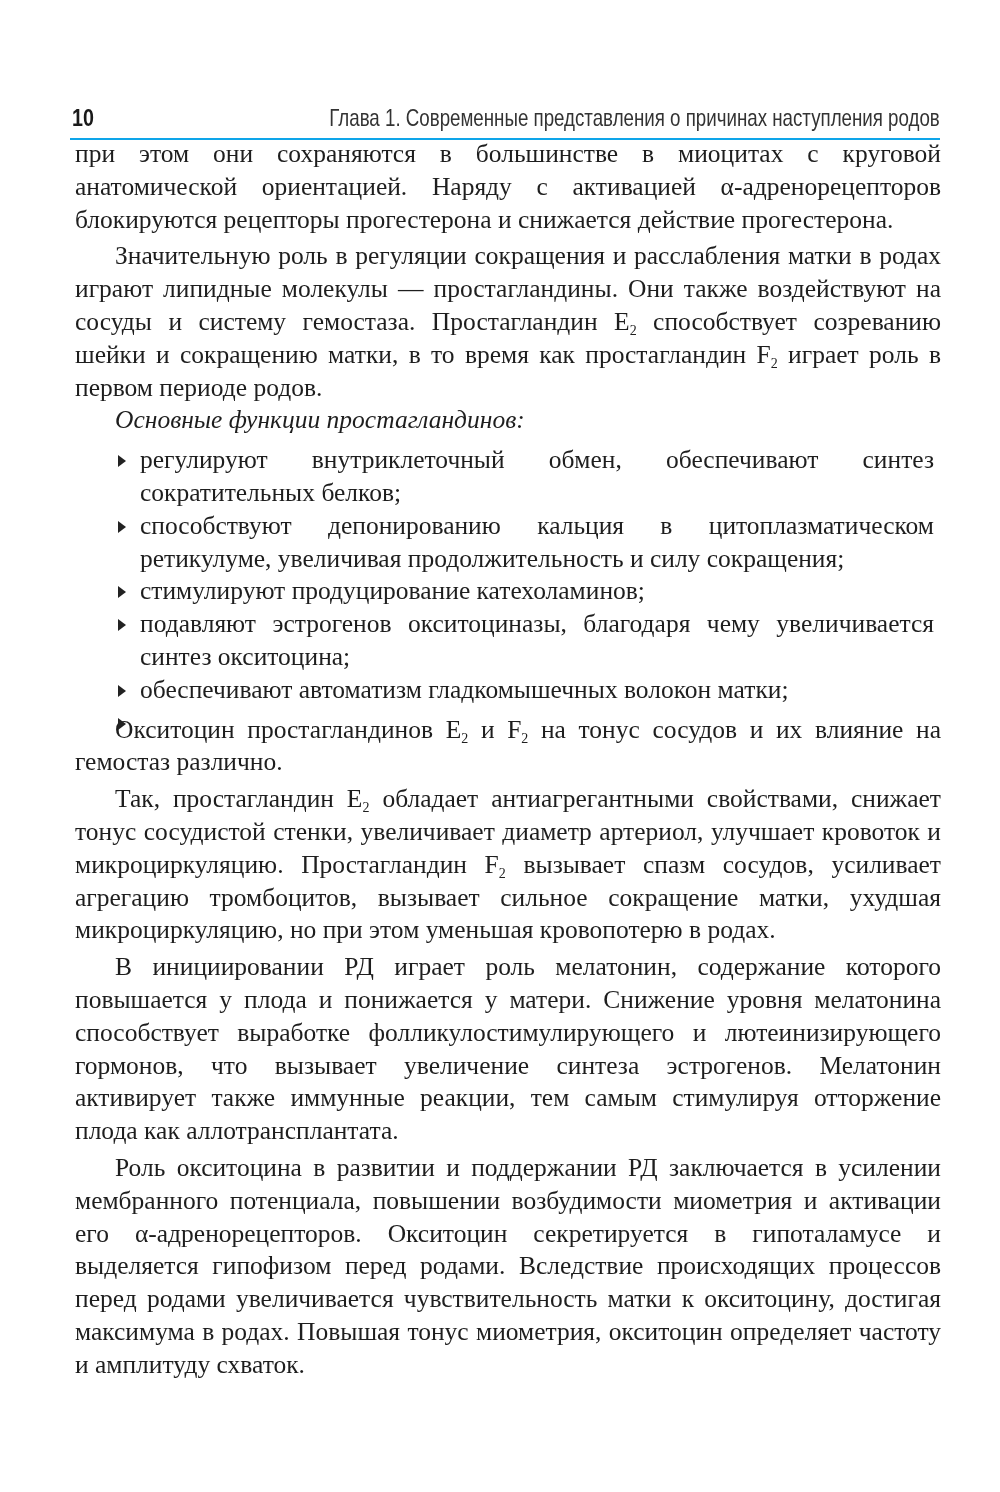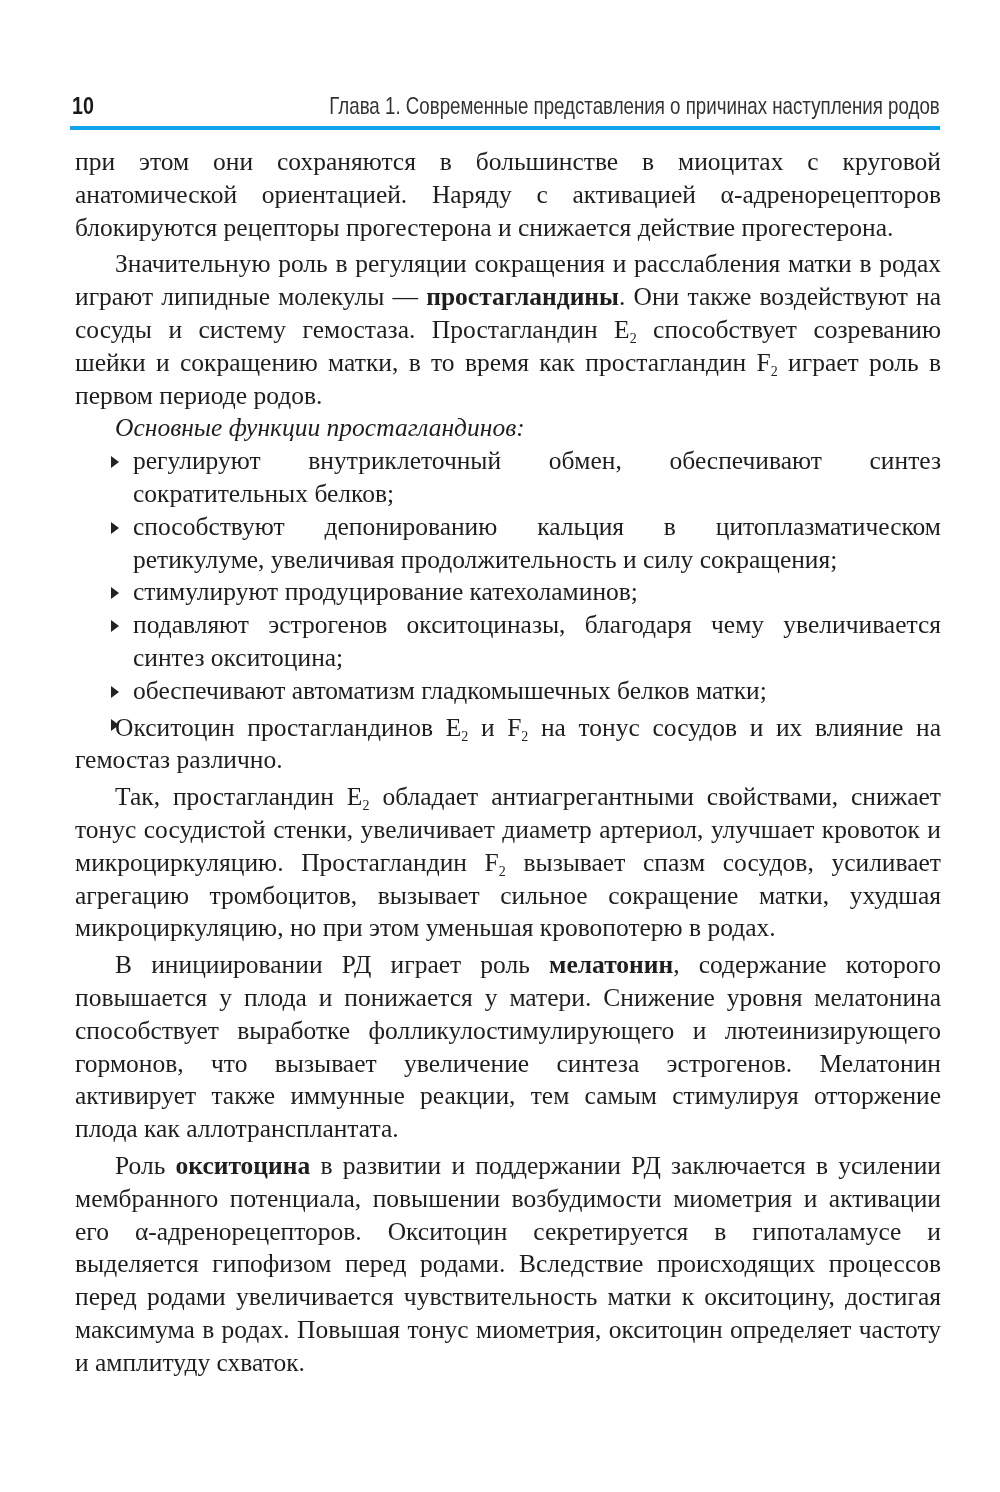--- a/index.html
+++ b/index.html
@@ -1,28 +1,28 @@
 <!DOCTYPE html>
 <html><head>
 <meta charset="utf-8">
 <style>
   html, body { margin: 0; padding: 0; background: #ffffff; }
   body { width: 1000px; height: 1492px; position: relative; overflow: hidden; color: #1e1e1e; }
-  .header { position: absolute; left: 70px; top: 90px; width: 870px; height: 36px; border-bottom: 4px solid #0ea5e9; }
+  .header { position: absolute; left: 70px; top: 102px; width: 870px; height: 36px; border-bottom: 2px solid #0ea5e9; }
   .page-num { position: absolute; left: 2px; top: 2px; font-family: "Liberation Sans", sans-serif; font-weight: bold; font-size: 24px; transform: scaleX(0.82); transform-origin: left; color: #1a1a1a; }
   .running-head { position: absolute; right: 0; top: 2px; font-family: "Liberation Sans", sans-serif; font-size: 24px; transform: scaleX(0.78); transform-origin: right; color: #333; white-space: nowrap; }
-  .body-text { position: absolute; left: 75px; top: 146px; width: 866px; font-family: "Liberation Serif", serif; font-size: 25.5px; line-height: 32.8px; }
+  .body-text { position: absolute; left: 75px; top: 138px; width: 866px; font-family: "Liberation Serif", serif; font-size: 25.5px; line-height: 32.8px; }
   .p { margin: 0; text-align: justify; }
   .p.indent { text-indent: 40px; }
   .gap { margin-top: 4px; }
   .lead { padding-left: 40px; font-style: italic; }
-  ul.bullets { list-style: none; margin: 0; padding: 0 0 0 58px; }
+  ul.bullets { list-style: none; margin: 7px; padding: 0 0 0 58px; }
   ul.bullets li { position: relative; text-align: justify; }
   .bullet-icon { position: absolute; left: -22px; top: 11px; width: 0; height: 0; border-top: 6px solid transparent; border-bottom: 6px solid transparent; border-left: 8px solid #222; }
-  b { font-weight: bold; }
+  b { font-weight: normal; }
   sub { font-size: 14px; vertical-align: -5px; line-height: 0; }
 </style>
 </head>
 <body>
 
 <div class="header">
   <span class="page-num">10</span>
   <span class="running-head">Глава 1. Современные представления о причинах наступления родов</span>
 </div>
 
@@ -31,21 +31,21 @@
 
   <p class="p indent gap"><span>Значительную роль в регуляции сокращения и расслабления матки в родах играют липидные молекулы — </span><b>простагландины</b><span>. Они также воздействуют на сосуды и систему гемостаза. Простагландин E</span><sub>2</sub><span> способствует созреванию шейки и сокращению матки, в то время как простагландин F</span><sub>2</sub><span> играет роль в первом периоде родов.</span></p>
 
   <p class="p lead">Основные функции простагландинов:</p>
 
   <ul class="bullets">
     <li><span class="bullet-icon"></span><span>регулируют внутриклеточный обмен, обеспечивают синтез сократительных белков;</span></li>
     <li><span class="bullet-icon"></span><span>способствуют депонированию кальция в цитоплазматическом ретикулуме, увеличивая продолжительность и силу сокращения;</span></li>
     <li><span class="bullet-icon"></span><span>стимулируют продуцирование катехоламинов;</span></li>
     <li><span class="bullet-icon"></span><span>подавляют эстрогенов окситоциназы, благодаря чему увеличивается синтез окситоцина;</span></li>
-    <li><span class="bullet-icon"></span><span>обеспечивают автоматизм гладкомышечных белков матки;</span></li>
+    <li><span class="bullet-icon"></span><span>обеспечивают автоматизм гладкомышечных волокон матки;</span></li>
     <li><span class="bullet-icon"></span></li>
   </ul>
 
   <p class="p indent gap"><span>Окситоцин простагландинов E</span><sub>2</sub><span> и F</span><sub>2</sub><span> на тонус сосудов и их влияние на гемостаз различно.</span></p>
 
   <p class="p indent gap"><span>Так, простагландин E</span><sub>2</sub><span> обладает антиагрегантными свойствами, снижает тонус сосудистой стенки, увеличивает диаметр артериол, улучшает кровоток и микроциркуляцию. Простагландин F</span><sub>2</sub><span> вызывает спазм сосудов, усиливает агрегацию тромбоцитов, вызывает сильное сокращение матки, ухудшая микроциркуляцию, но при этом уменьшая кровопотерю в родах.</span></p>
 
   <p class="p indent gap"><span>В инициировании РД играет роль </span><b>мелатонин</b><span>, содержание которого повышается у плода и понижается у матери. Снижение уровня мелатонина способствует выработке фолликулостимулирующего и лютеинизирующего гормонов, что вызывает увеличение синтеза эстрогенов. Мелатонин активирует также иммунные реакции, тем самым стимулируя отторжение плода как аллотрансплантата.</span></p>
 
   <p class="p indent gap"><span>Роль </span><b>окситоцина</b><span> в развитии и поддержании РД заключается в усилении мембранного потенциала, повышении возбудимости миометрия и активации его α-адренорецепторов. Окситоцин секретируется в гипоталамусе и выделяется гипофизом перед родами. Вследствие происходящих процессов перед родами увеличивается чувствительность матки к окситоцину, достигая максимума в родах. Повышая тонус миометрия, окситоцин определяет частоту и амплитуду схваток.</span></p>

